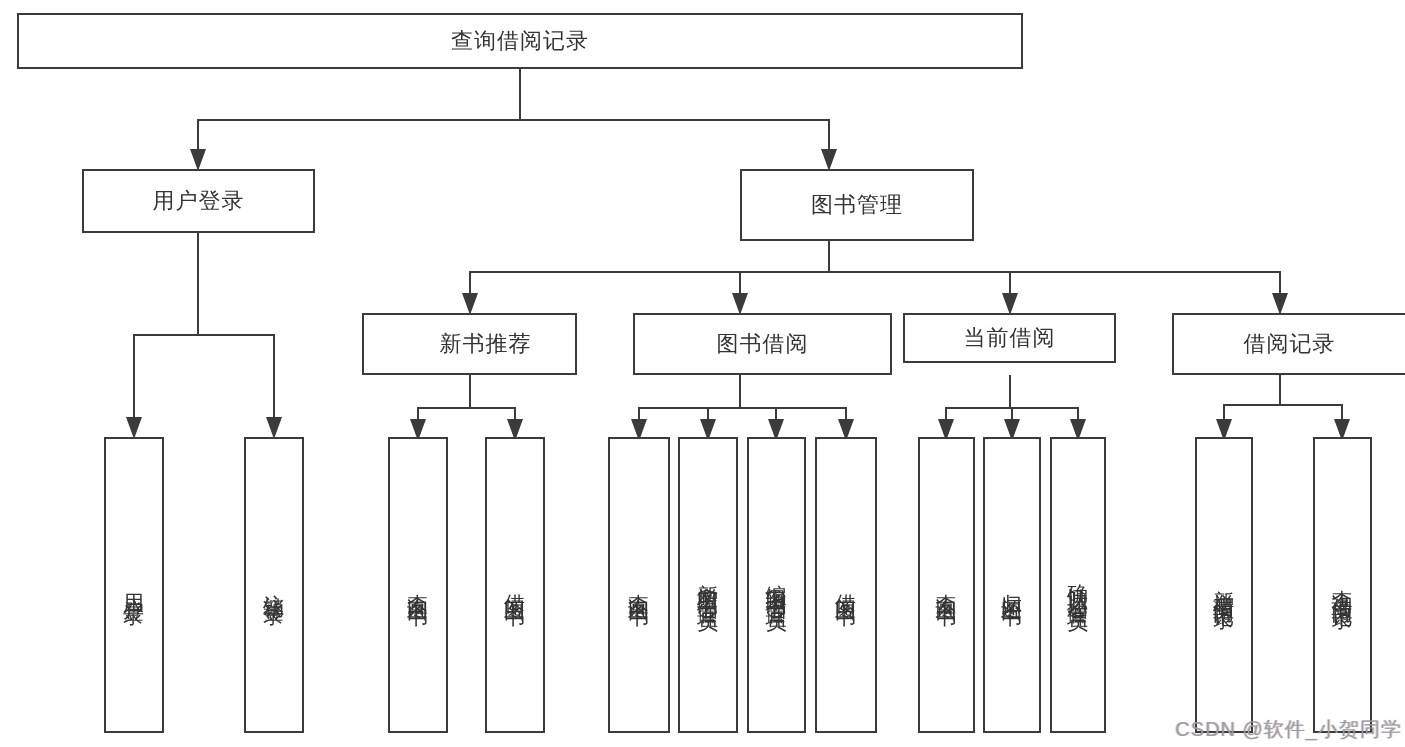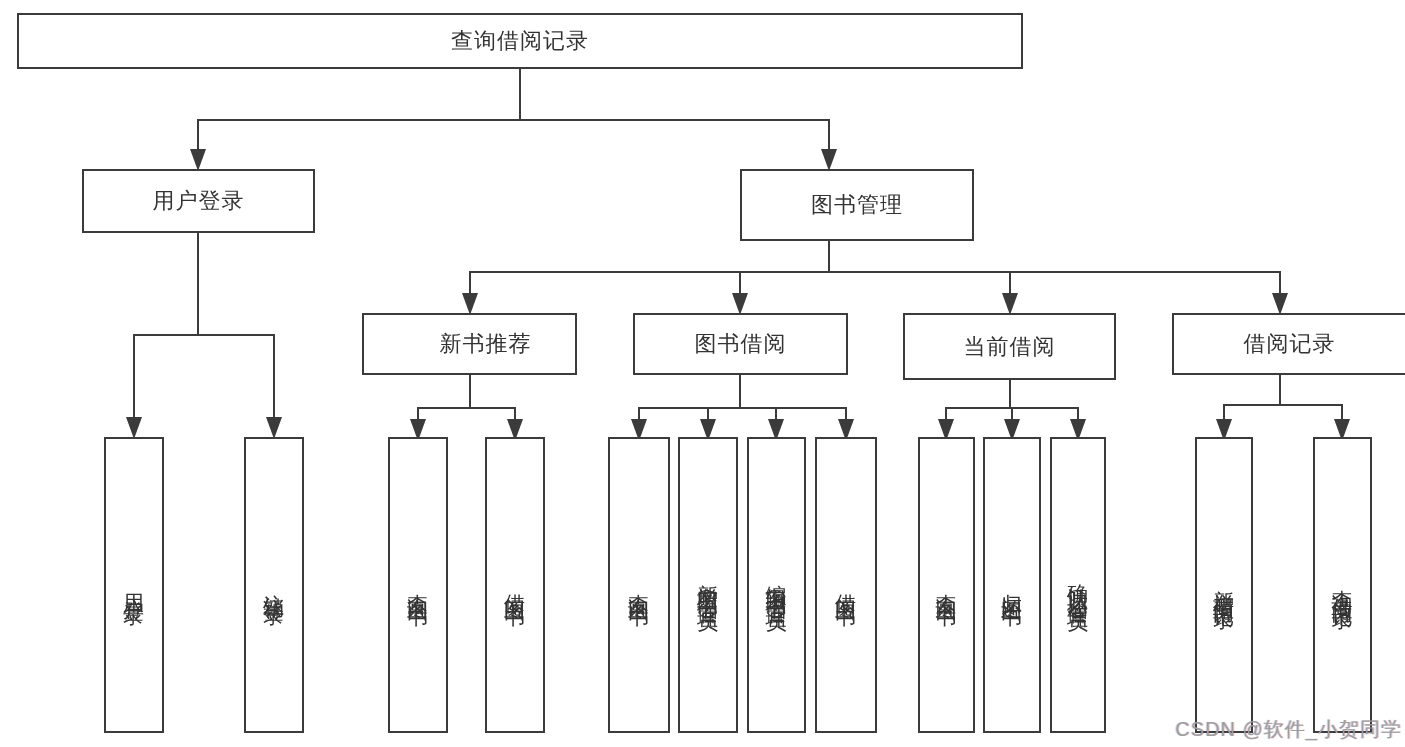--- a/index.html
+++ b/index.html
@@ -128,22 +128,22 @@
     <polygon points="1216,419 1232,419 1224,441"></polygon>
     <polygon points="1334,419 1350,419 1342,441"></polygon>
   </svg>
 
   <div class="box" style="left:17px;top:13px;width:1006px;height:56px;">查询借阅记录</div>
 
   <div class="box" style="left:82px;top:169px;width:233px;height:64px;">用户登录</div>
   <div class="box" style="left:712px;top:169px;width:234px;height:72px;margin-left:28px;">图书管理</div>
 
   <div class="box" style="left:362px;top:313px;width:215px;height:62px;padding-left:32px;">新书推荐</div>
-  <div class="box" style="left:633px;top:313px;width:215px;height:62px;">图书借阅</div>
-  <div class="box" style="left:903px;top:313px;width:213px;height:67px;">当前借阅</div>
+  <div class="box" style="left:633px;top:313px;width:259px;height:62px;">图书借阅</div>
+  <div class="box" style="left:903px;top:313px;width:213px;height:50px;">当前借阅</div>
   <div class="box" style="left:1172px;top:313px;width:235px;height:62px;">借阅记录</div>
 
   <div class="leaf" style="left:104px;width:60px;">
     <span class="vtext">用户登录</span>
   </div>
   <div class="leaf" style="left:244px;width:60px;">
     <span class="vtext">注销登录</span>
   </div>
 
   <div class="leaf" style="left:388px;width:60px;">

